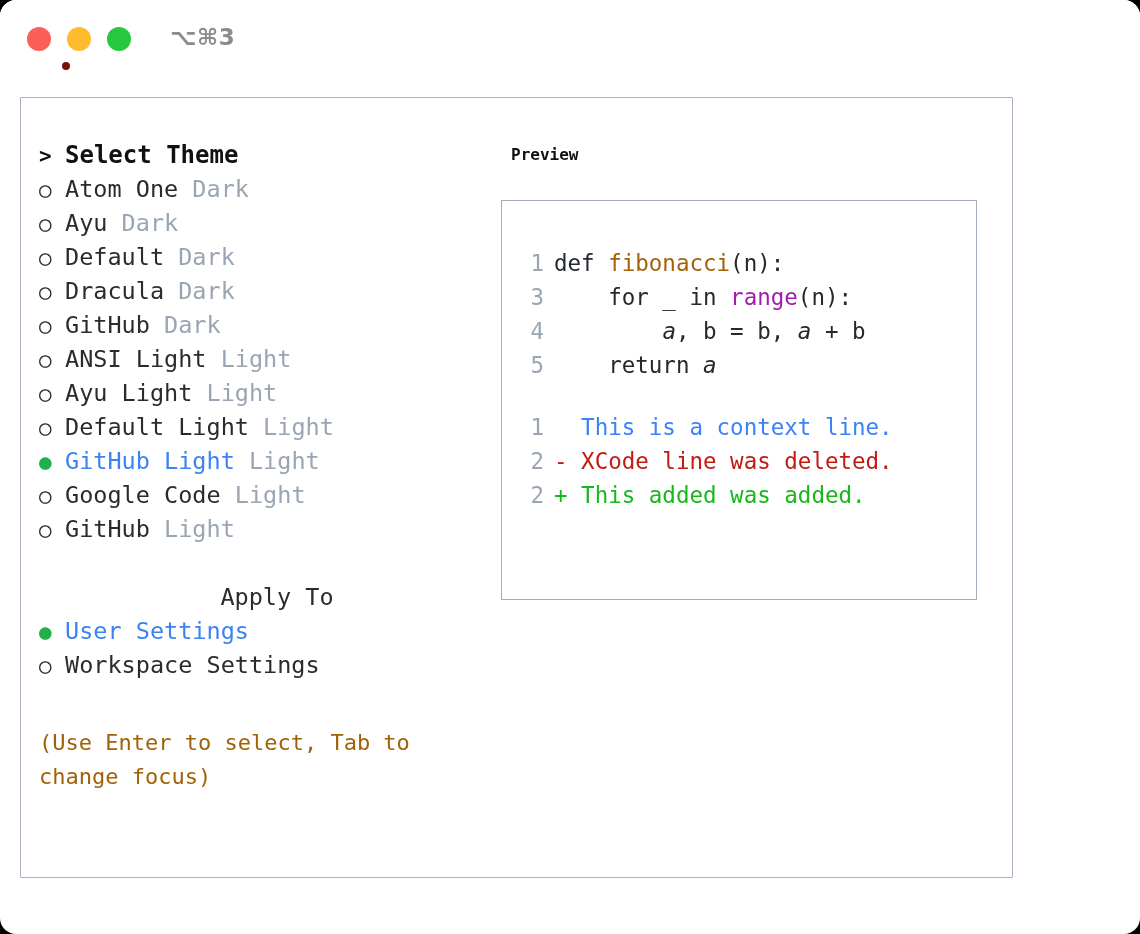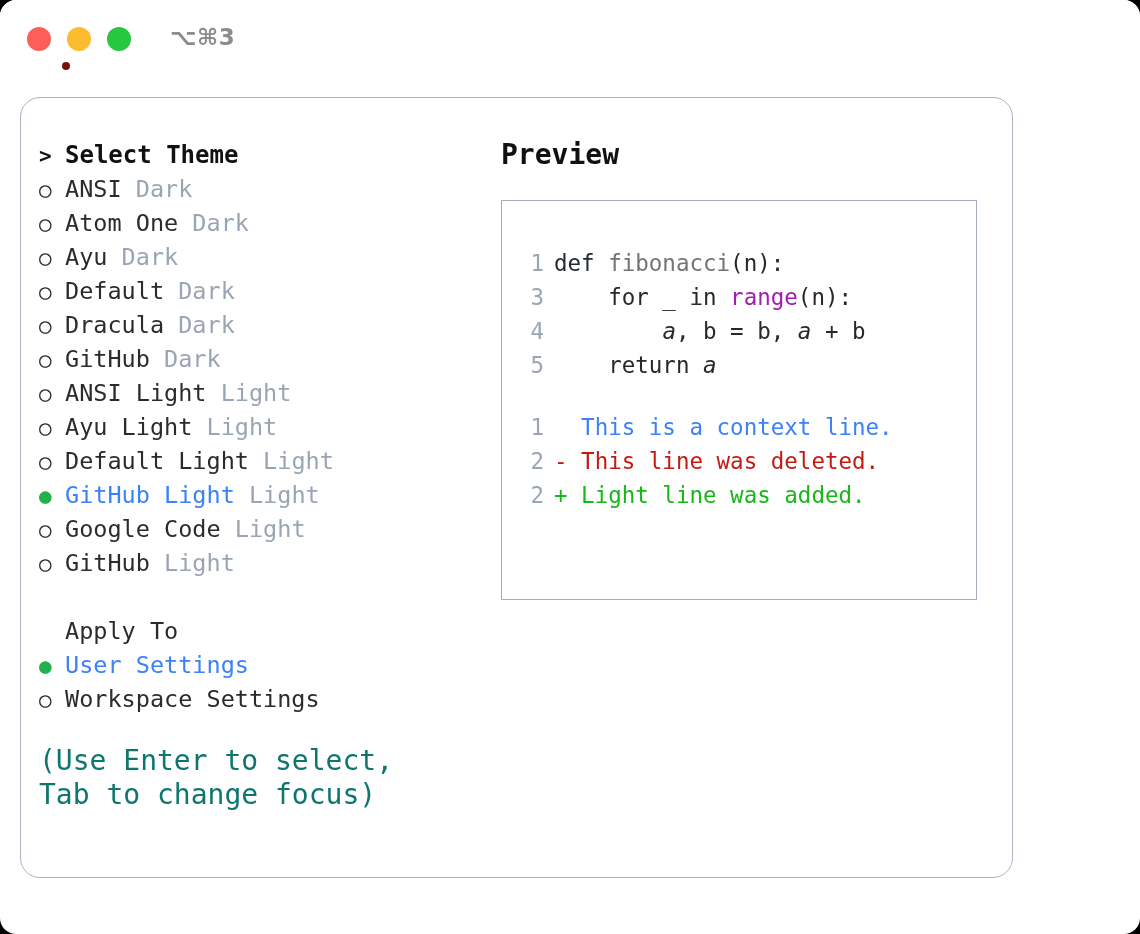--- a/index.html
+++ b/index.html
@@ -54,21 +54,21 @@
     letter-spacing: 0.5px;
     white-space: nowrap;
   }
 
   
   #panel {
     position: absolute;
     left: 20px; top: 97px;
     width: 993px; height: 781px;
     border: 1.6px solid #aab3c2;
-    border-radius: 20px;
+    border-radius: 1px;
     background: #ffffff;
     box-sizing: border-box;
   }
 
   
   #left-col {
     position: absolute;
     left: 18px; top: 40px;
     width: 450px;
   }
@@ -100,41 +100,43 @@
   .row.selected .theme-name { color: #3b82f6; }
 
   .spacer { height: 34px; }
 
   #apply-head {
     height: 34px;
     line-height: 34px;
     font-size: 23.5px;
     color: #2b2b2b;
     padding-left: 26px;
+    text-align: center;
   }
 
   #hint {
-    margin-top: 28px;
-    font-size: 28px;
-    line-height: 34px;
-    color: #0f766e;
+    margin-top: 44px;
+    font-size: 22px;
+    line-height: 34px;
+    color: #a16207;
     width: 420px;
   }
 
   
   #right-col {
     position: absolute;
     left: 480px; top: 40px;
     width: 495px;
   }
   #preview-title {
-    font-size: 28px;
+    font-size: 16px;
     font-weight: 700;
     color: #111111;
     line-height: 34px;
+    margin-left: 10px;
   }
   #preview-box {
     margin-top: 28px;
     width: 476px;
     height: 400px;
     border: 1.6px solid #a3adbd;
     box-sizing: border-box;
     background: #ffffff;
     position: relative;
   }
@@ -150,21 +152,21 @@
     white-space: pre;
     color: #24292e;
   }
   .lnum {
     display: inline-block;
     width: 26px;
     text-align: right;
     color: #9aa5b4;
     margin-right: 10px;
   }
-  .kw-fn    { color: #737373; }
+  .kw-fn    { color: #a16207; }
   .kw-num   { color: #0d7a7a; }
   .kw-call  { color: #a21caf; }
   .var-it   { font-style: italic; }
   .diff-ctx { color: #3b82f6; }
   .diff-del { color: #c21b12; }
   .diff-add { color: #17b81a; }
   .gap { height: 28px; }
 </style>
 </head>
 <body>
@@ -181,23 +183,20 @@
   </div>
 
   <div id="panel">
 
     <div id="left-col">
 
       <div class="row hdr">
         <span class="marker">&gt;</span><span>Select Theme</span>
       </div>
 
-      <div class="row">
-        <span class="marker">○</span><span class="theme-name">ANSI</span><span class="theme-kind"> </span><span class="theme-kind">Dark</span>
-      </div>
 
       <div class="row">
         <span class="marker">○</span><span class="theme-name">Atom One</span><span class="theme-kind"> </span><span class="theme-kind">Dark</span>
       </div>
 
       <div class="row">
         <span class="marker">○</span><span class="theme-name">Ayu</span><span class="theme-kind"> </span><span class="theme-kind">Dark</span>
       </div>
 
       <div class="row">
@@ -263,22 +262,22 @@
           <div class="cline"><span class="lnum">3</span><span>    for _ in </span><span class="kw-call">range</span><span>(n):</span></div>
 
           <div class="cline"><span class="lnum">4</span><span>        </span><span class="var-it">a</span><span>, b = b, </span><span class="var-it">a</span><span> + b</span></div>
 
           <div class="cline"><span class="lnum">5</span><span>    return </span><span class="var-it">a</span></div>
 
           <div class="gap"></div>
 
           <div class="cline"><span class="lnum">1</span><span class="diff-ctx"> </span><span class="diff-ctx"> </span><span class="diff-ctx">This is a context line.</span></div>
 
-          <div class="cline"><span class="lnum">2</span><span class="diff-del">-</span><span class="diff-del"> </span><span class="diff-del">This line was deleted.</span></div>
-
-          <div class="cline"><span class="lnum">2</span><span class="diff-add">+</span><span class="diff-add"> </span><span class="diff-add">Light line was added.</span></div>
+          <div class="cline"><span class="lnum">2</span><span class="diff-del">-</span><span class="diff-del"> </span><span class="diff-del">XCode line was deleted.</span></div>
+
+          <div class="cline"><span class="lnum">2</span><span class="diff-add">+</span><span class="diff-add"> </span><span class="diff-add">This added was added.</span></div>
 
         </div>
       </div>
     </div>
 
   </div>
 </div>
 
 </body></html>

